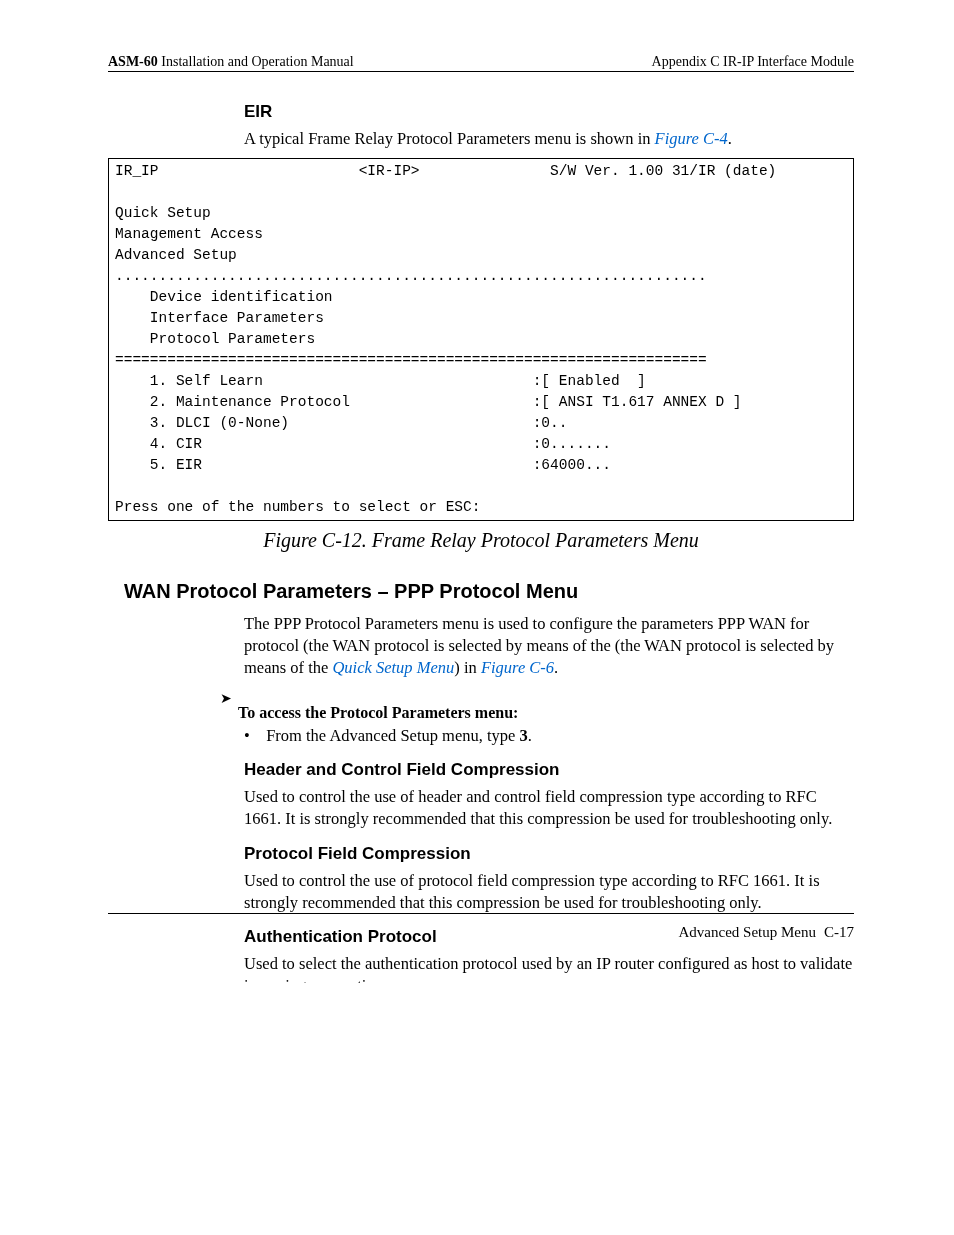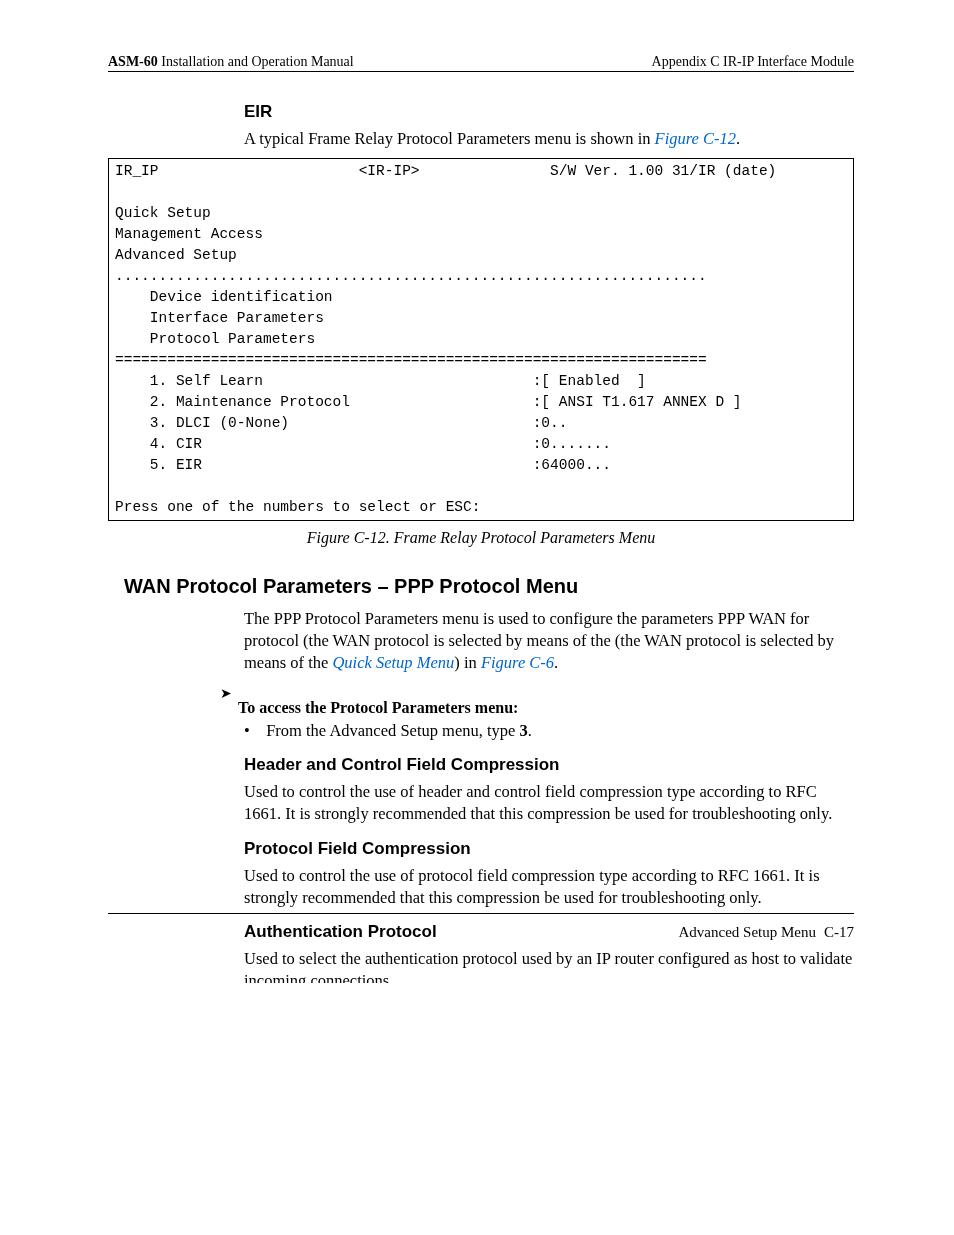--- a/index.html
+++ b/index.html
@@ -49,21 +49,21 @@
     font-size: 14.5px;
     line-height: 1.45;
     white-space: pre;
     padding: 2px 6px 2px 6px;
     margin: 6px 0 6px 0;
     overflow: hidden;
   }
   .fig-caption {
     text-align: center;
     font-style: italic;
-    font-size: 16px;
+    font-size: 20px;
     margin: 8px 0 28px 0;
   }
   .h2 {
     font-family: Liberation Sans, sans-serif;
     font-weight: bold;
     font-size: 20px;
     margin: 0 0 10px 16px;
   }
   .link {
     color: #0066cc;
@@ -115,21 +115,21 @@
   <div class="header-row">
     <div class="header-left">
       <span class="bold">ASM-60</span><span> Installation and Operation Manual</span>
     </div>
     <div class="header-right">Appendix C  IR-IP Interface Module</div>
   </div>
 
   <div class="content-indent">
     <div class="h3">EIR</div>
     <div class="para">
-      <span>A typical Frame Relay Protocol Parameters menu is shown in </span><span class="link">Figure C-12</span><span>.</span>
+      <span>A typical Frame Relay Protocol Parameters menu is shown in </span><span class="link">Figure C-4</span><span>.</span>
     </div>
   </div>
 
   <div class="terminal-box">IR_IP                       &lt;IR-IP&gt;               S/W Ver. 1.00 31/IR (date)
 
 Quick Setup
 Management Access
 Advanced Setup
 ....................................................................
     Device identification

